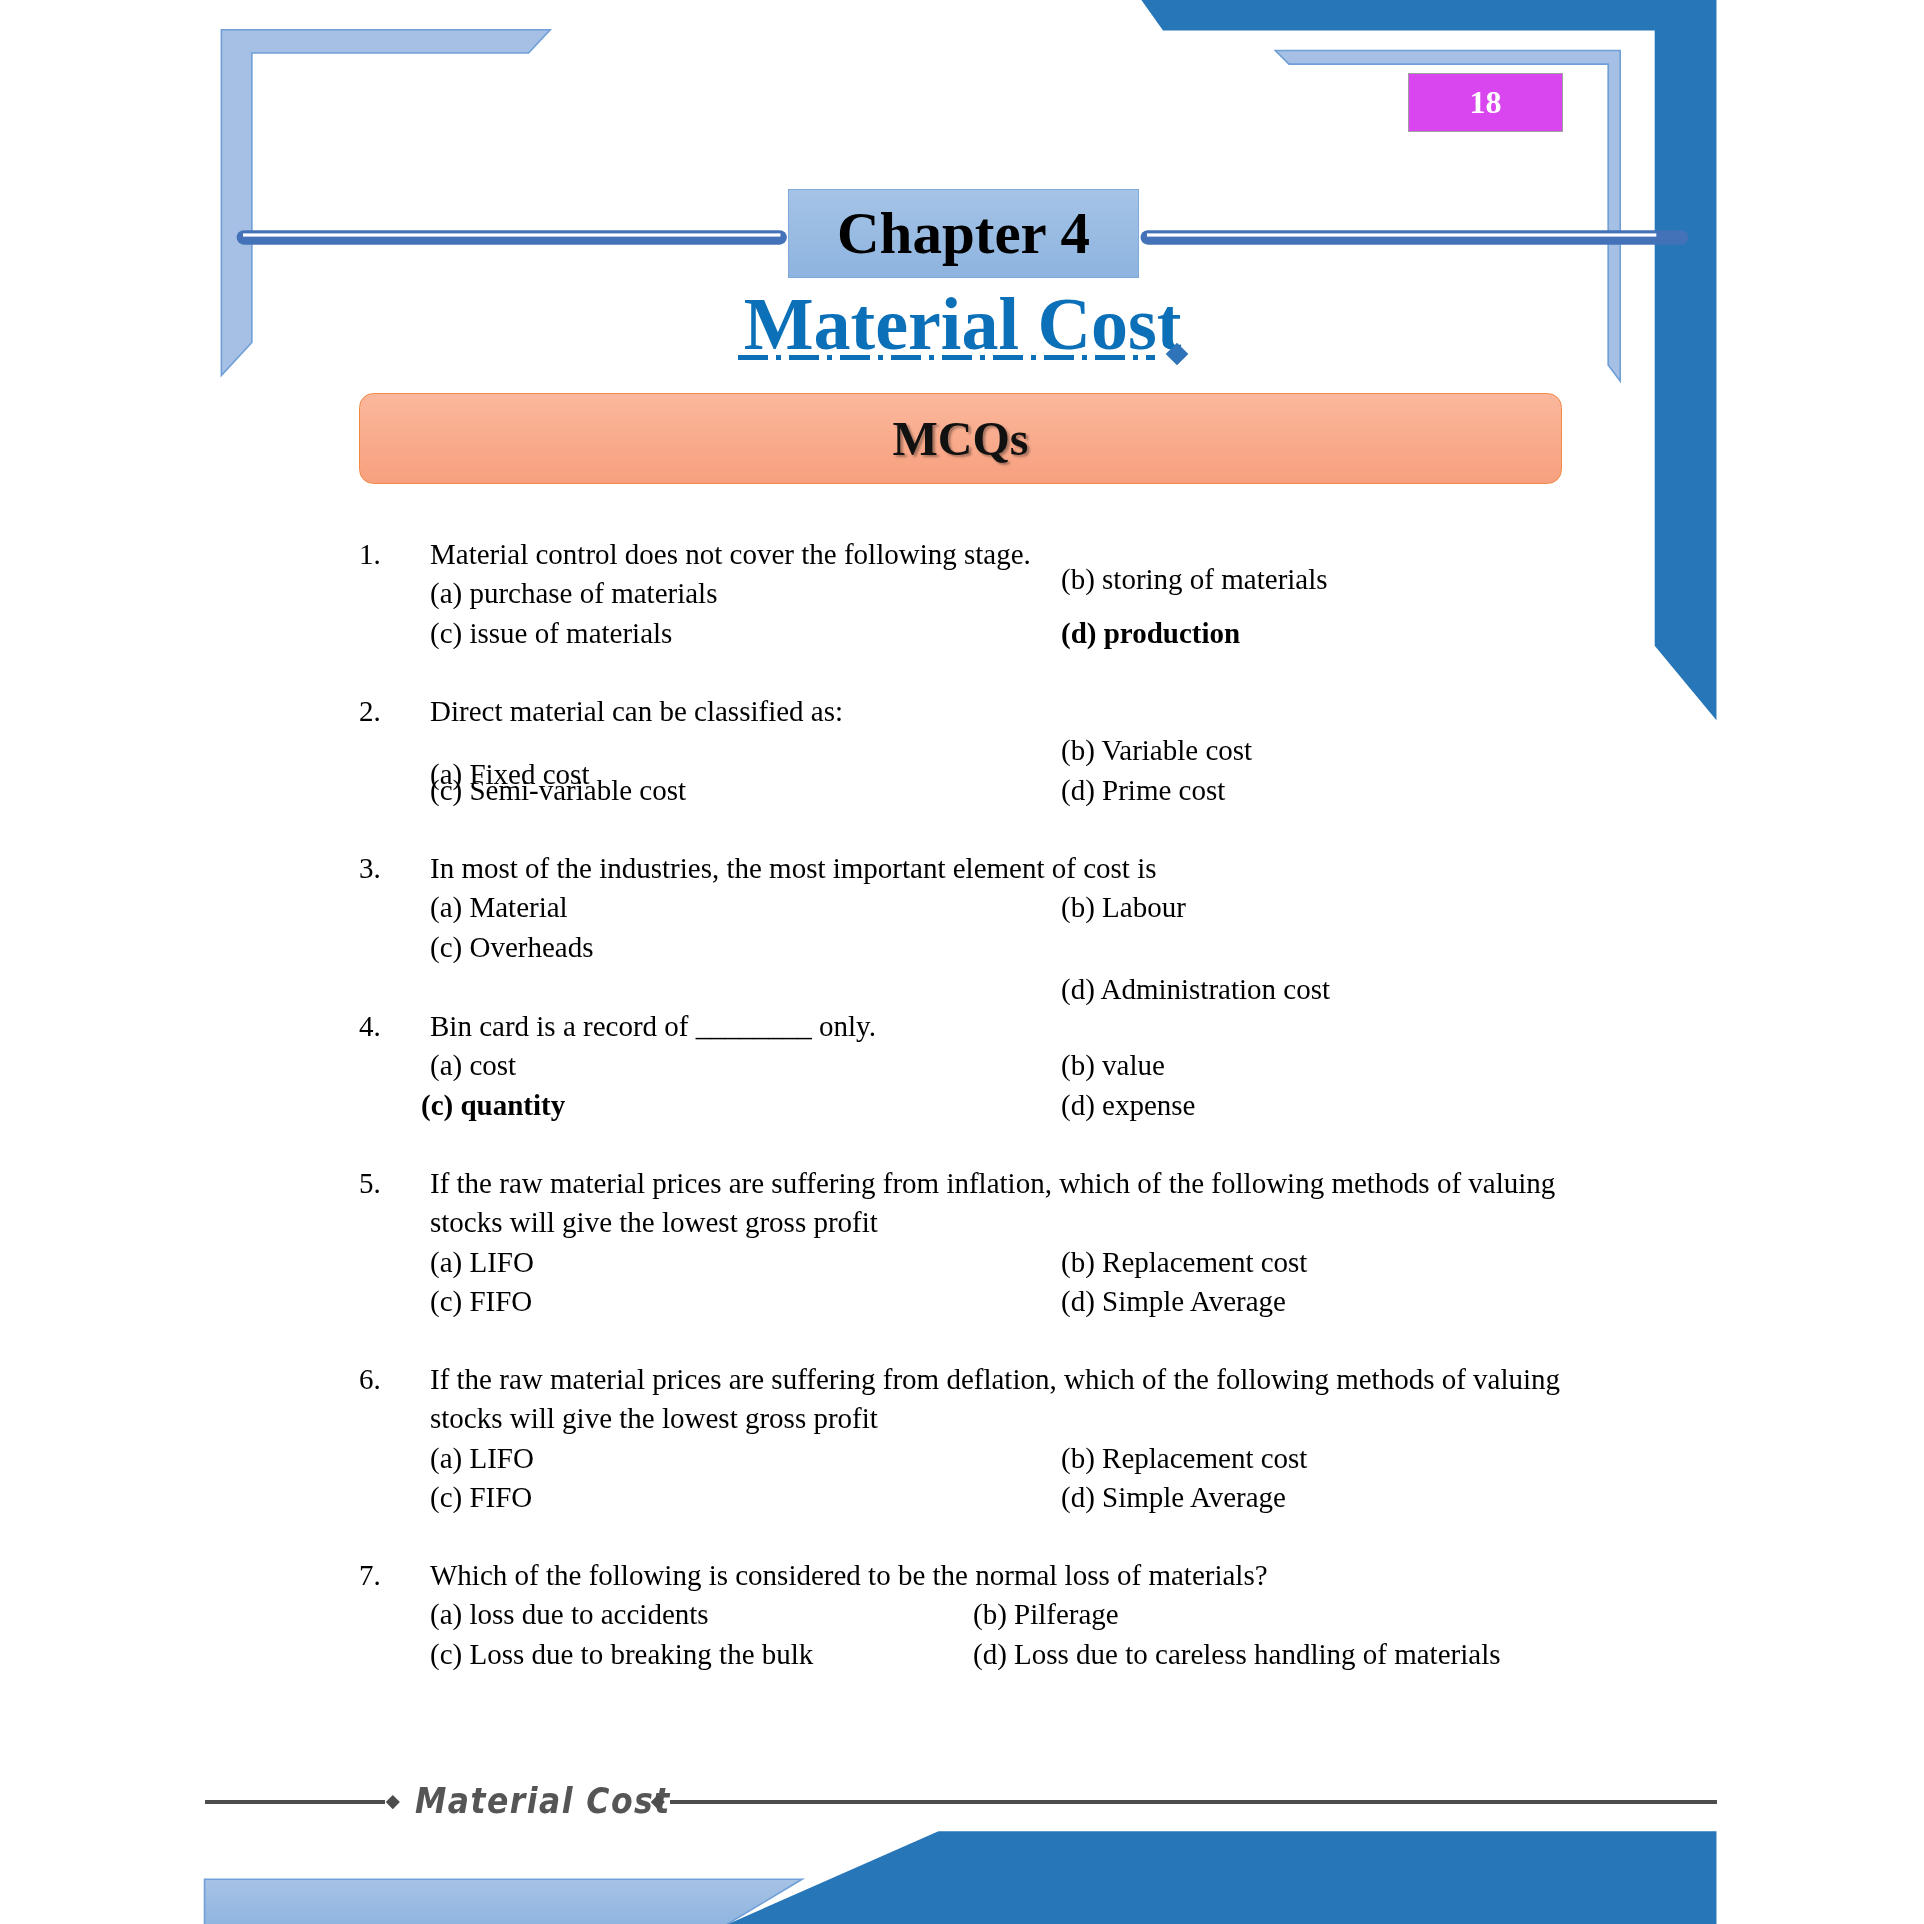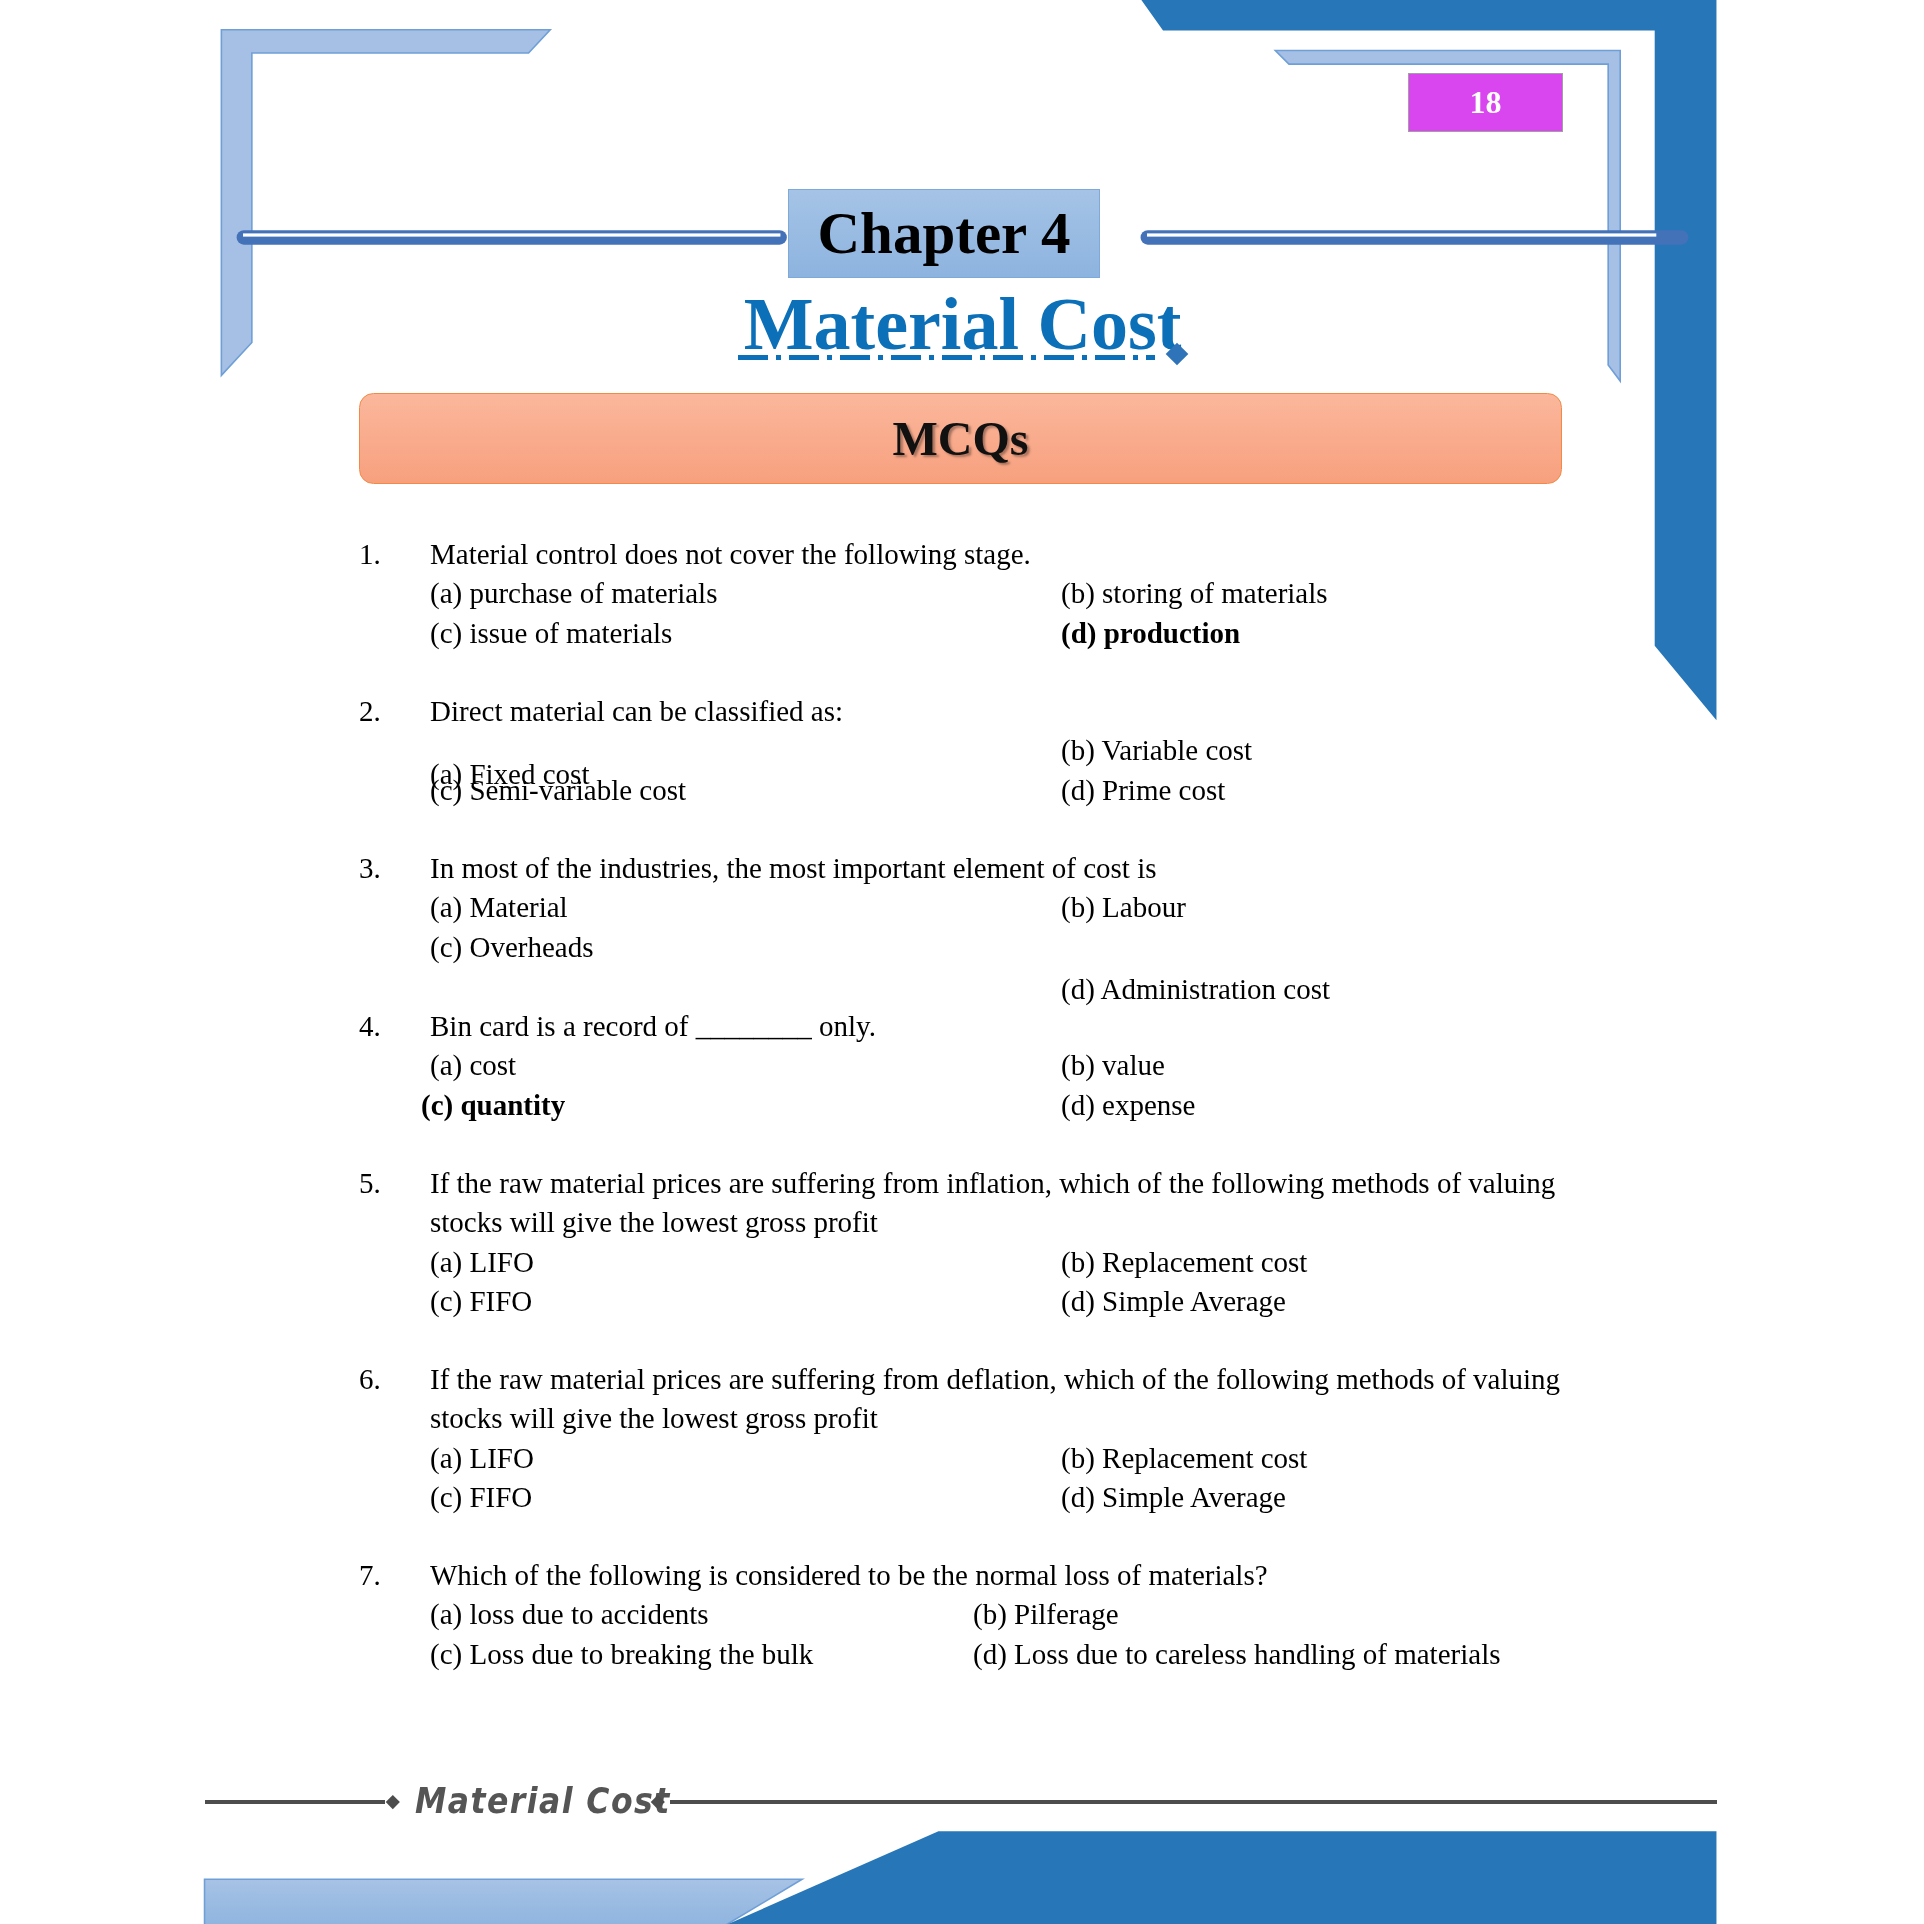--- a/index.html
+++ b/index.html
@@ -1,19 +1,19 @@
 <!DOCTYPE html>
 <html style="font-size:13px"><head>
 <meta charset="utf-8">
 <style>
   html, body { margin:0; padding:0; }
   body { width:1925px; height:1925px; position:relative; overflow:hidden; background:#ffffff; font-family:"Liberation Serif", serif; color:#000; }
   svg.deco { position:absolute; left:0; top:0; }
   .page-num { position:absolute; left:1408px; top:73px; width:155px; height:59px; background:#d946ef; border:1.6px solid #a0a0a0; box-sizing:border-box; color:#fff; font-weight:bold; font-size:32px; display:flex; align-items:center; justify-content:center; }
-  .chapter-box { position:absolute; left:788px; top:189px; width:312px; height:89px; background:linear-gradient(#a5c3e6,#8db4df); border:1.6px solid #7fa9d8; box-sizing:border-box; display:flex; align-items:center; justify-content:center; font-size:59px; font-weight:bold; color:#000; }
+  .chapter-box { position:absolute; left:788px; top:189px; width:351px; height:89px; background:linear-gradient(#a5c3e6,#8db4df); border:1.6px solid #7fa9d8; box-sizing:border-box; display:flex; align-items:center; justify-content:center; font-size:59px; font-weight:bold; color:#000; }
   .title { position:absolute; left:0; width:1925px; top:282px; text-align:center; font-size:74px; font-weight:bold; color:#0b70b8; }
   .title-underline { position:absolute; left:738px; top:355px; width:417px; height:4.8px; background:repeating-linear-gradient(90deg,#0b70b8 0 30.5px,transparent 30.5px 38px,#0b70b8 38px 43px,transparent 43px 51px); }
   .title-diamond { position:absolute; left:1169px; top:346px; width:16px; height:16px; background:#2f74b8; transform:rotate(45deg); }
   .mcq-bar { position:absolute; left:359px; top:393px; width:1203px; height:91px; border:1.6px solid #f08a46; border-radius:14.4px; box-sizing:border-box; background:linear-gradient(#fbb79c,#f7a07e); display:flex; align-items:center; justify-content:center; }
   .mcq-label { font-size:48px; font-weight:bold; color:#111; text-shadow:2.4px 2.4px 2.4px rgba(0,0,0,0.35); }
   .q { position:absolute; left:359px; font-size:29px; line-height:39px; }
   .q-num { position:absolute; left:0; top:0; }
   .q-text { position:absolute; left:71px; top:0; width:1139px; }
   .opt { position:absolute; white-space:nowrap; }
   .footer-line-left { position:absolute; left:205px; top:1800px; width:180px; height:4px; background:#4d4d4d; }
@@ -56,21 +56,21 @@
 <div class="title-diamond"></div>
 
 <div class="mcq-bar">
   <span class="mcq-label">MCQs</span>
 </div>
 
 <div class="q" style="top:535px;">
   <span class="q-num">1.</span>
   <span class="q-text">Material control does not cover the following stage.</span>
   <span class="opt" style="left:71px;top:39px;">(a) purchase of materials</span>
-  <span class="opt" style="left:702px;top:39px;">(b) storing of materials</span>
+  <span class="opt" style="left:702px;top:25px;">(b) storing of materials</span>
   <span class="opt" style="left:71px;top:79px;">(c) issue of materials</span>
   <span class="opt" style="left:702px;top:79px;font-weight:bold;">(d) production</span>
 </div>
 
 <div class="q" style="top:692px;">
   <span class="q-num">2.</span>
   <span class="q-text">Direct material can be classified as:</span>
   <span class="opt" style="left:71px;top:39px;margin-top:24px;">(a) Fixed cost</span>
   <span class="opt" style="left:702px;top:39px;">(b) Variable cost</span>
   <span class="opt" style="left:71px;top:79px;">(c) Semi-variable cost</span>

